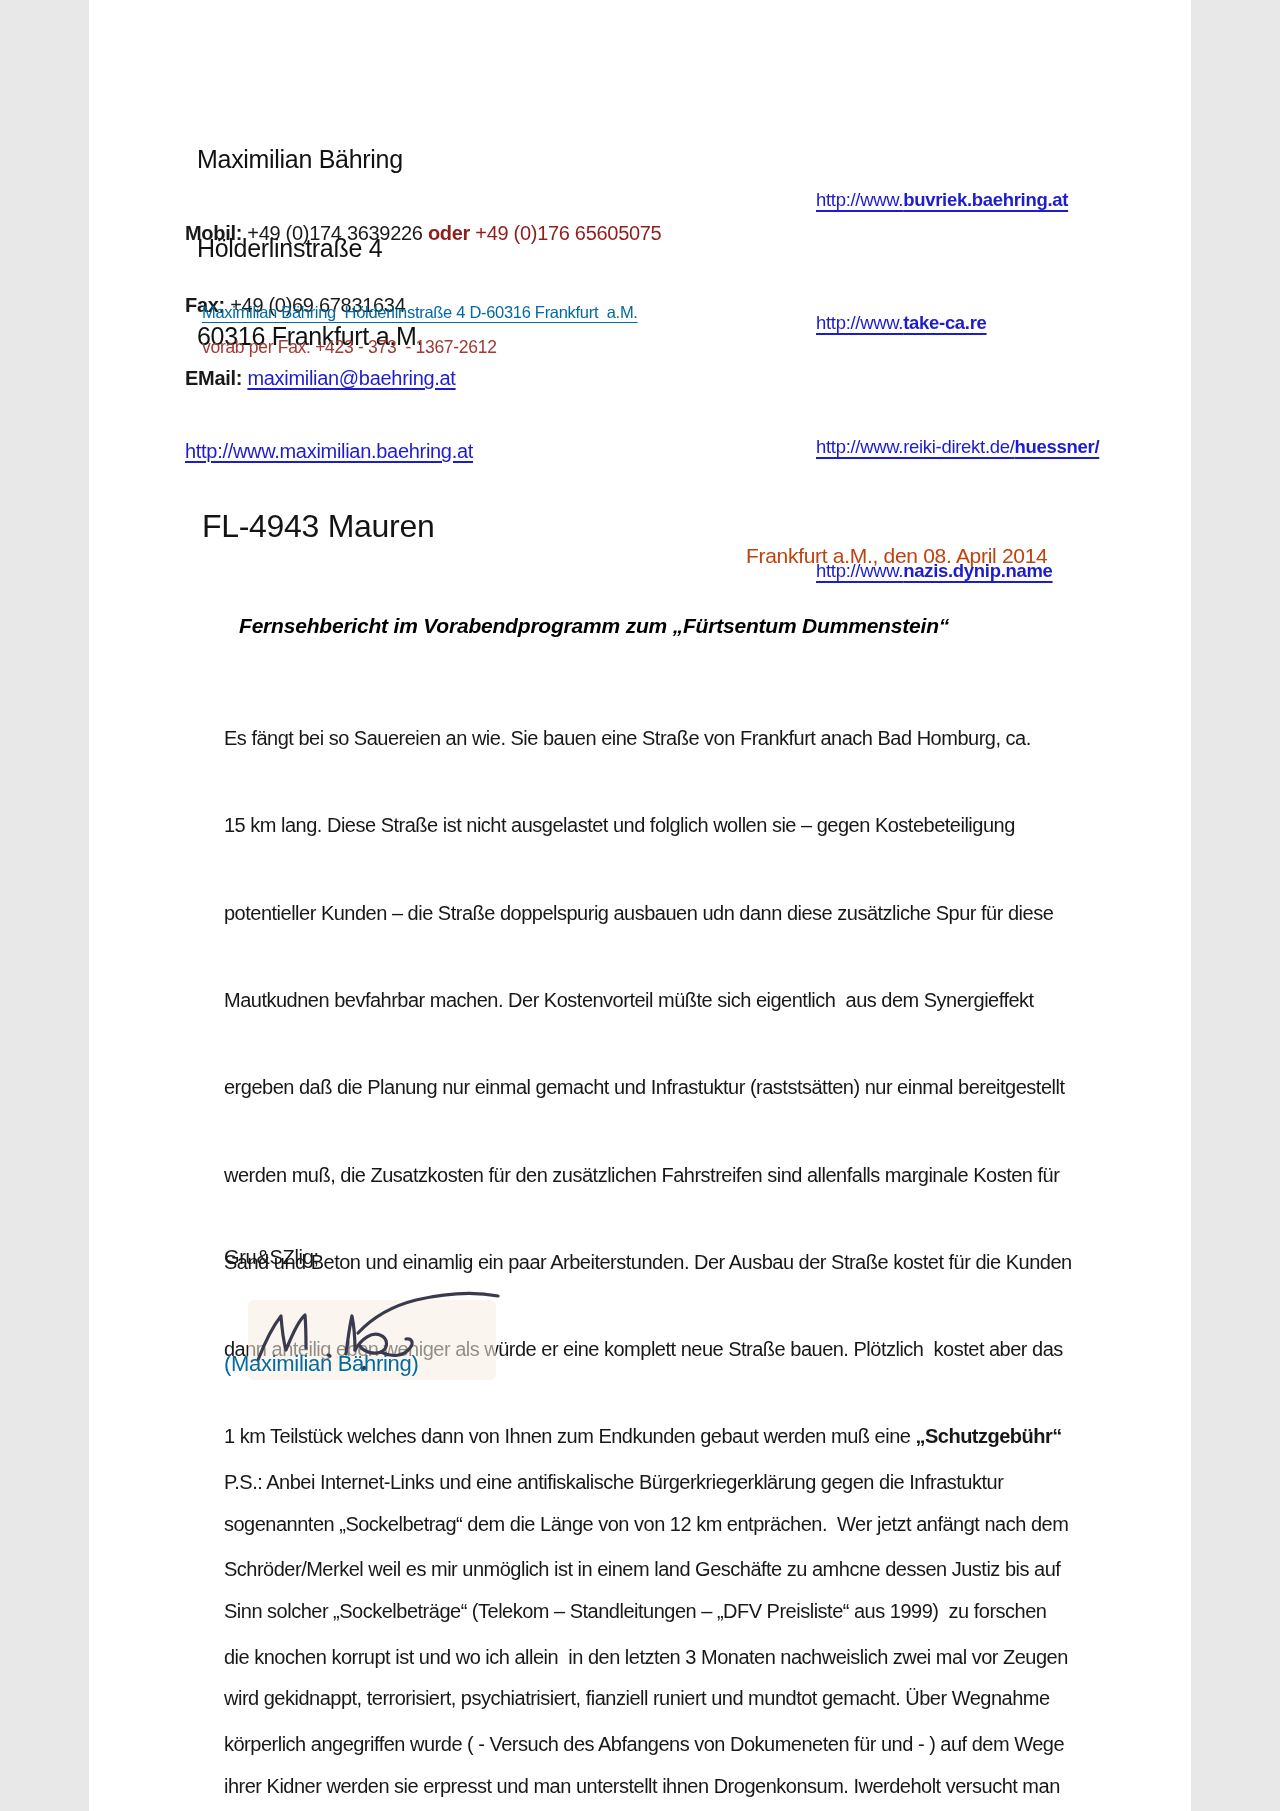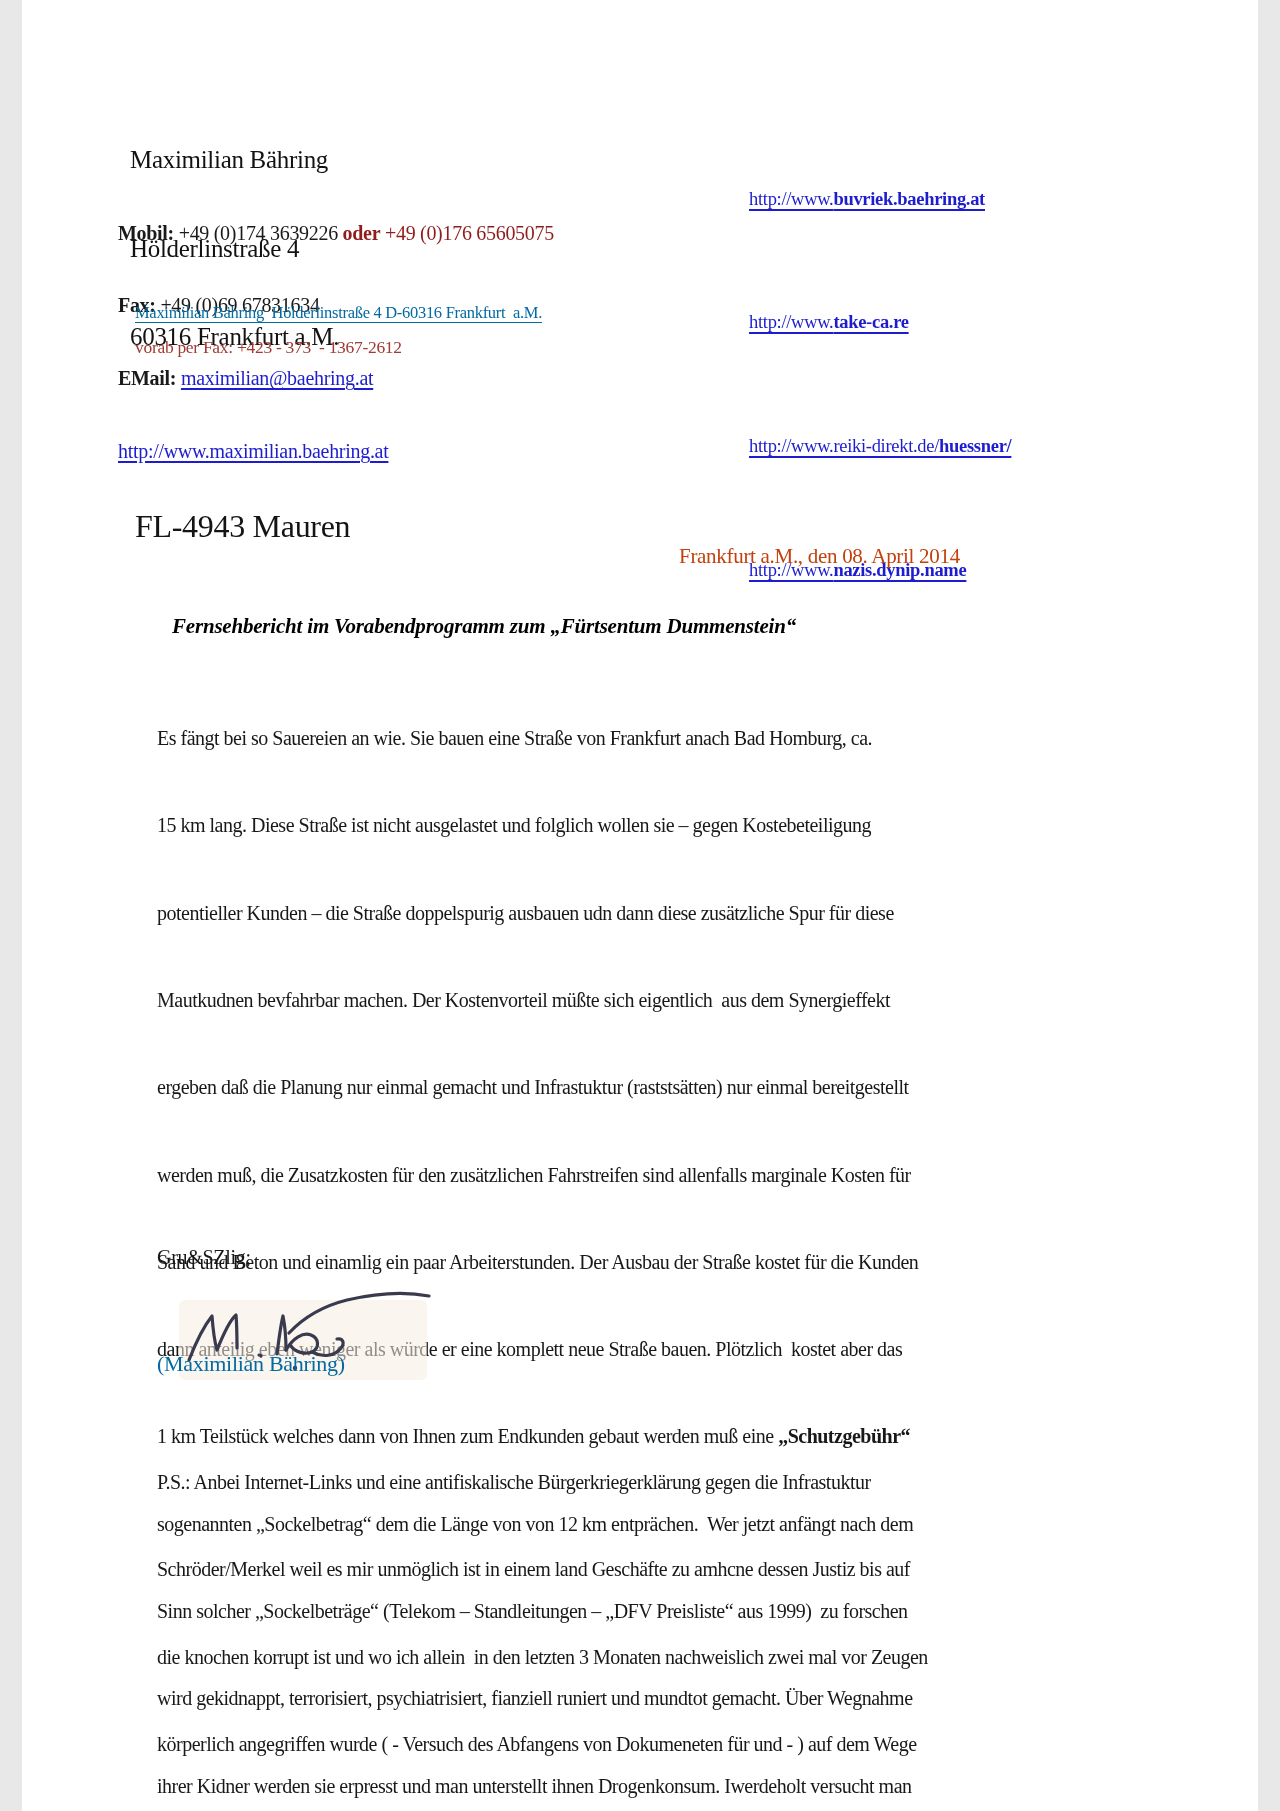--- a/index.html
+++ b/index.html
@@ -1,21 +1,21 @@
 <!DOCTYPE html>
 <html><head>
 <meta charset="utf-8">
 <style>
   html,body{margin:0;padding:0;background:#e8e8e8;}
   .page{
     position:relative;
-    width:1236px;height:1811px;
+    width:1102px;height:1811px;
     margin:0 auto;
     background:#ffffff;
-    font-family:Liberation Serif, serif;
+    font-family:Liberation Sans, sans-serif;
     color:#161616;
     overflow:hidden;
     letter-spacing:-0.3px;
   }
   .abs{position:absolute;white-space:pre;}
   
   .sender-block{left:108px;top:86px;font-size:25px;line-height:29.5px;color:#121212;}
   .contact-block{left:96px;top:172px;font-size:20px;line-height:24.3px;color:#1a1a1a;}
   .contact-label{font-weight:bold;}
   .red{color:#8f1d1d;}

